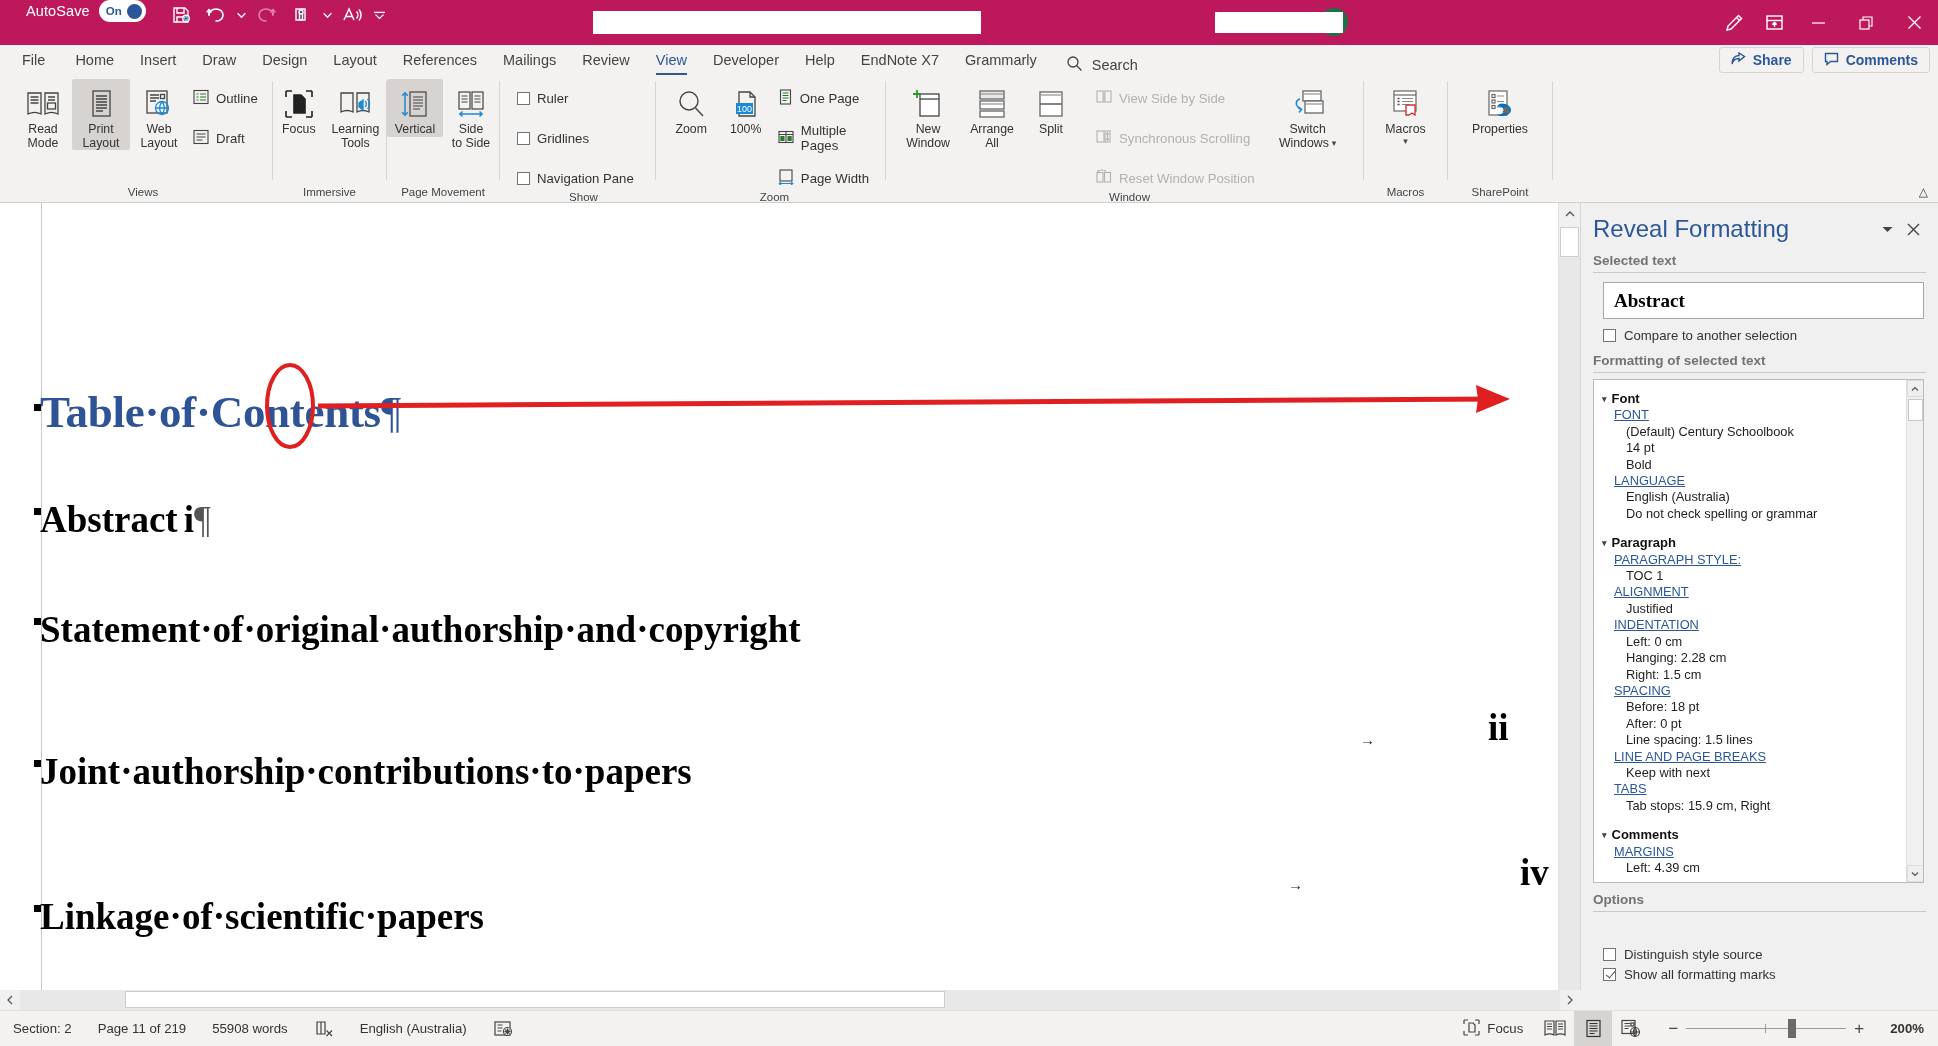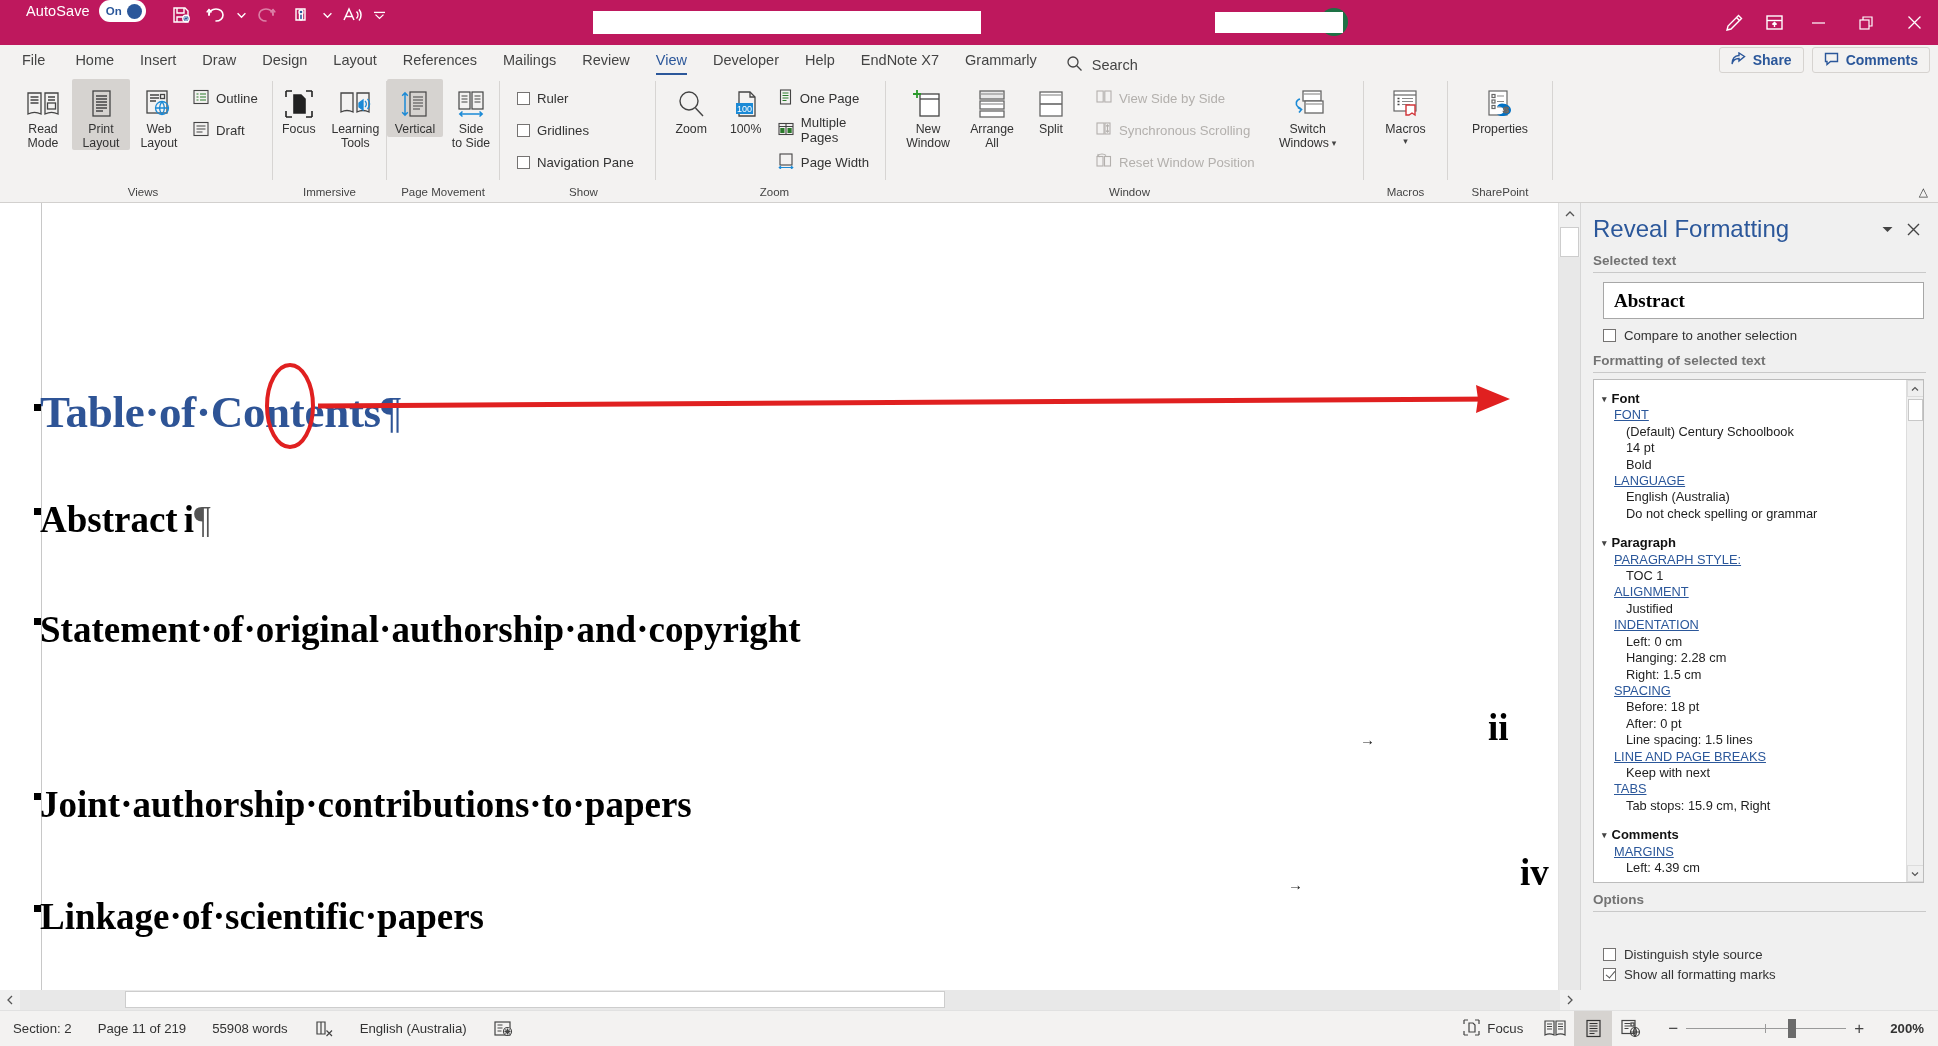--- a/index.html
+++ b/index.html
@@ -77,21 +77,21 @@
   .bigbtn {
     width: 58px; display:flex; flex-direction:column; align-items:center; padding-top:6px;
     font-size:12.3px; color:#333; line-height:13.5px; text-align:center;
   }
   .bigbtn .ic { height:38px; display:flex; align-items:center; justify-content:center; }
   .bigbtn.sel { background:#d6d3d0; border-radius:2px; }
   .bigbtn.w70 { width:70px; }
   .bigbtn.w64 { width:64px; }
   .bigbtn.w54 { width:54px; }
 
-  .smallcol { display:flex; flex-direction:column; gap:8px; padding-top:7px; }
+  .smallcol { display:flex; flex-direction:column; gap:16px; padding-top:7px; }
   .smallitem { display:flex; align-items:center; gap:7px; font-size:13.2px; color:#333; height:24px; padding:0 5px; }
   .smallitem.off { color:#b3b0ad; }
   .chk { width:13px; height:13px; border:1px solid #757372; background:#fff; flex:0 0 13px; }
   .chk.on { background:#fff; position:relative; }
   .chk.on::after {
     content:''; position:absolute; left:3.5px; top:0px; width:4px; height:8px;
     border:solid #555; border-width:0 1.7px 1.7px 0; transform:rotate(40deg);
   }
 
   .caretdown { font-size:9px; line-height:9px; color:#444; }
@@ -700,21 +700,21 @@
           <span class="toc-entry" style="color:#555;font-weight:normal;">¶</span>
         </div>
 
         <div class="tocline" style="left:40px; top:405px;">
           <span class="bullsq" style="left:-6px; top:10px;"></span>
           <span class="toc-entry">Statement·of·original·authorship·and·copyright</span>
         </div>
         <span class="tabarrow" style="position:absolute;left:1360px;top:528px;">→</span>
         <span class="pagenum" style="position:absolute;left:1488px;top:503px;">ii</span>
 
-        <div class="tocline" style="left:40px; top:580px;">
+        <div class="tocline" style="left:40px; top:547px;">
           <span class="bullsq" style="left:-6px; top:10px;"></span>
           <span class="toc-entry">Joint·authorship·contributions·to·papers</span>
         </div>
         <span class="tabarrow" style="position:absolute;left:1288px;top:673px;">→</span>
         <span class="pagenum" style="position:absolute;left:1520px;top:648px;">iv</span>
 
         <div class="tocline" style="left:40px; top:692px;">
           <span class="bullsq" style="left:-6px; top:10px;"></span>
           <span class="toc-entry">Linkage·of·scientific·papers</span>
         </div>

